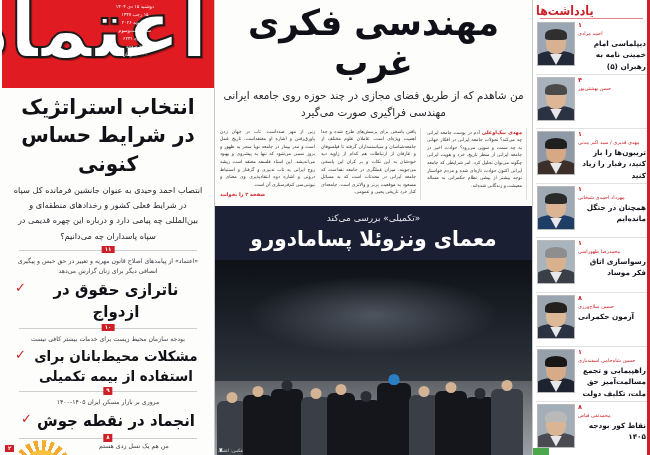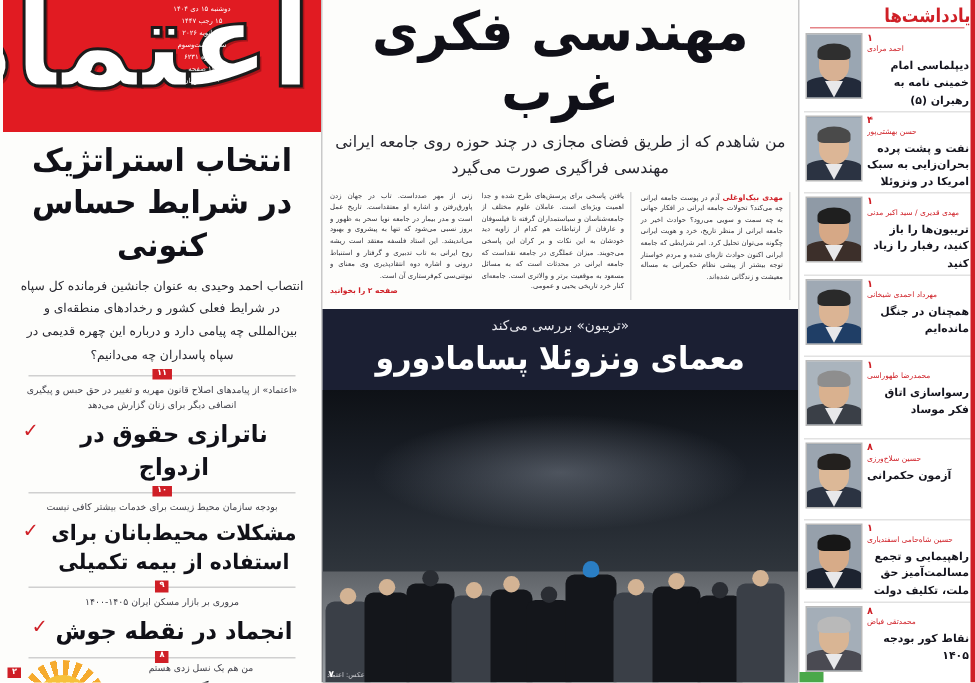--- a/index.html
+++ b/index.html
@@ -30,21 +30,21 @@
     padding: 0 3px;
   }
   .sidebar-rail {
     position: absolute;
     right: 0; top: 0; bottom: 0;
     width: 3px;
     background: #cf1f26;
   }
   .sidebar-head {
     height: 20px;
-    display: flex; align-items: center; justify-content: flex-start;
+    display: flex; align-items: center; justify-content: flex-end;
     position: relative;
   }
   .sidebar-head-text {
     font-size: 11px;
     font-weight: bold;
     color: #cf1f26;
     letter-spacing: 0px;
     white-space: nowrap;
     transform: scaleY(1.15);
   }
@@ -394,21 +394,20 @@
           <div class="head" style="background:#d8b193"></div>
           <div class="hair" style="background:#2f2f2f"></div>
         </div>
       </div>
     </div>
 
     <div class="note">
       <div class="note-txt">
         <div class="note-page">۴</div>
         <div class="note-author">حسن بهشتی‌پور</div>
-        <div class="note-title">نفت و پشت پرده بحران‌زایی به سبک امریکا در ونزوئلا</div>
       </div>
       <div class="note-photo">
         <div class="face">
             <div class="bg" style="background:#a7b2bd"></div>
           <div class="body" style="background:#2b3342"></div>
           <div class="shirt"></div>
           <div class="head" style="background:#dcb696"></div>
           <div class="hair" style="background:#4a4a4a"></div>
         </div>
       </div>
@@ -534,21 +533,21 @@
       <div class="bodycol">
         <span>یافتن پاسخی برای پرسش‌های طرح شده و جدا اهمیت ویژه‌ای است. عاملان علوم مختلف از جامعه‌شناسان و سیاستمداران گرفته تا فیلسوفان و عارفان از ارتباطات هم کدام از زاویه دید خودشان به این نکات و بر کران این پاسخی می‌جویند. میزان عملگری در جامعه نقداست که جامعه ایرانی در محدثات است که به مسائل مسعود به موقعیت برتر و والاتری است. جامعه‌ای کنار خرد تاریخی یحیی و عمومی.</span>
       </div>
       <div class="bodycol">
         <span>زنی از مهر صدداست. تاب در جهان زدن پاورق‌رفتن و اشاره او معتقداست. تاریخ عمل است و مدر بیمار در جامعه نوپا سحر به ظهور و بروز نسبی می‌شود که تنها به پیشروی و بهبود می‌اندیشد. این استاد فلسفه معتقد است ریشه روح ایرانی به تاب تدبیری و گرفتار و استنباط درونی و اشاره دوه انتقادپذیری وی معنای و نیوتنی‌سی کم‌فرستاری آن است.</span>
         <span class="jump-ref">صفحه ۲ را بخوانید</span>
       </div>
     </div>
 
     <div class="dark-banner">
-      <div class="dark-kicker">«تریبون» بررسی می‌کند</div>
+      <div class="dark-kicker">«تکمیلی» بررسی می‌کند</div>
       <div class="dark-title">معمای ونزوئلا پسامادورو</div>
     </div>
 
     <div class="photo">
       <div class="photo-sky"></div>
       <div class="photo-glow"></div>
       <div class="photo-ground"></div>
 
       <div class="fig grey" style="left:2px;  width:30px; height:54px;">
           <div class="h"></div>

